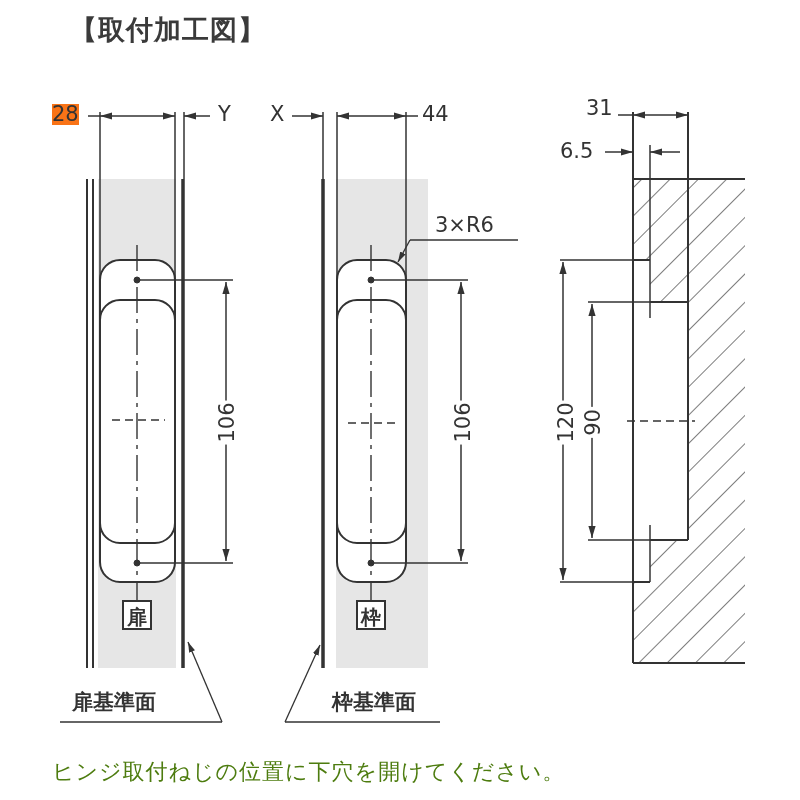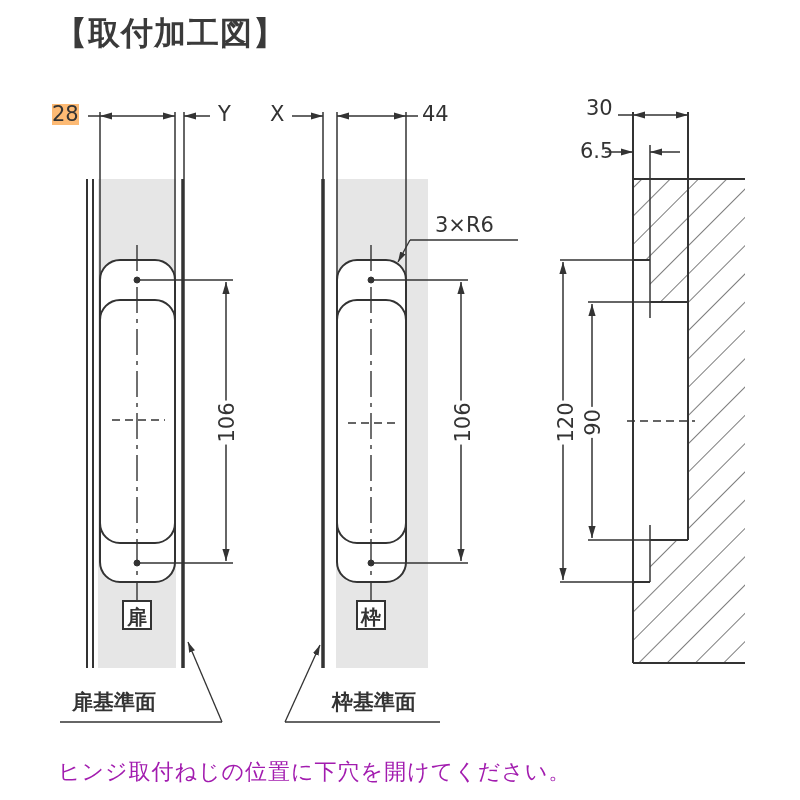--- a/index.html
+++ b/index.html
@@ -1,27 +1,27 @@
 <!DOCTYPE html>
 <html><head>
 <meta charset="utf-8">
 <style>
   html, body { margin: 0; padding: 0; background: #ffffff; }
   body { width: 800px; height: 800px; position: relative; overflow: hidden;
          font-family: "DejaVu Sans", "Liberation Sans", sans-serif; color: #333; }
-  .title { position: absolute; left: 55px; top: 12px; font-size: 32px; font-weight: bold;
+  .title { position: absolute; left: 70px; top: 12px; font-size: 27px; font-weight: bold;
            color: #3a3a3a; letter-spacing: 1px; }
   svg { position: absolute; left: 0; top: 0; }
   .lbl { position: absolute; font-size: 21px; color: #333; line-height: 1; white-space: nowrap; }
   .ref { position: absolute; font-size: 21px; font-weight: bold; color: #333; white-space: nowrap; }
   .boxlbl { position: absolute; width: 30px; height: 30px; border: 2px solid #333; background: #fff;
             font-size: 20px; font-weight: bold; text-align: center; line-height: 30px; box-sizing: border-box; }
   .vert { position: absolute; font-size: 21px; transform: rotate(-90deg); transform-origin: center center;
           background: #fff; padding: 2px 2px; line-height: 1; }
-  .note { position: absolute; left: 58px; top: 757px; font-size: 22px; color: #a21caf; white-space: nowrap; letter-spacing: 1px; }
+  .note { position: absolute; left: 52px; top: 757px; font-size: 22px; color: #4d7c0f; white-space: nowrap; letter-spacing: 1px; }
 </style>
 </head>
 <body>
 
 <div class="title">【取付加工図】</div>
 
 <svg width="800" height="800" viewBox="0 0 800 800">
   <defs>
     <marker id="arr" viewBox="0 0 10 10" refX="10" refY="5" markerWidth="8" markerHeight="8" orient="auto-start-reverse">
       <path d="M0,2 L10,5 L0,8 z" fill="#333"></path>
@@ -126,31 +126,31 @@
     <line x1="560" y1="260" x2="650" y2="260" stroke-width="1.5"></line>
     <line x1="560" y1="582" x2="650" y2="582" stroke-width="1.5"></line>
     <line x1="563" y1="262" x2="563" y2="580" stroke-width="1.5" marker-start="url(#arr)" marker-end="url(#arr)"></line>
 
     <line x1="588" y1="302" x2="650" y2="302" stroke-width="1.5"></line>
     <line x1="588" y1="540" x2="650" y2="540" stroke-width="1.5"></line>
     <line x1="592" y1="304" x2="592" y2="538" stroke-width="1.5" marker-start="url(#arr)" marker-end="url(#arr)"></line>
   </g>
 </svg>
 
-<div class="lbl" style="left:52px; top:104px; background:#fdba74;">28</div>
+<div class="lbl" style="left:52px; top:104px; background:#f97316;">28</div>
 <div class="lbl" style="left:218px; top:104px;">Y</div>
 <div class="vert" style="left:205px; top:410px;">106</div>
 <div class="boxlbl" style="left:122px; top:600px;">扉</div>
 <div class="ref" style="left:72px; top:688px;">扉基準面</div>
 
 <div class="lbl" style="left:270px; top:104px;">X</div>
 <div class="lbl" style="left:422px; top:104px;">44</div>
 <div class="lbl" style="left:435px; top:215px;">3×R6</div>
 <div class="vert" style="left:441px; top:410px;">106</div>
 <div class="boxlbl" style="left:356px; top:600px;">枠</div>
 <div class="ref" style="left:300px; top:688px;margin-left:32px;">枠基準面</div>
 
-<div class="lbl" style="left:586px; top:98px;">30</div>
-<div class="lbl" style="left:580px; top:141px;text-align:right;">6.5</div>
+<div class="lbl" style="left:586px; top:98px;">31</div>
+<div class="lbl" style="left:560px; top:141px;text-align:right;">6.5</div>
 <div class="vert" style="left:544px; top:410px;">120</div>
 <div class="vert" style="left:578px; top:410px;">90</div>
 
 <div class="note">ヒンジ取付ねじの位置に下穴を開けてください。</div>
 
 </body></html>

